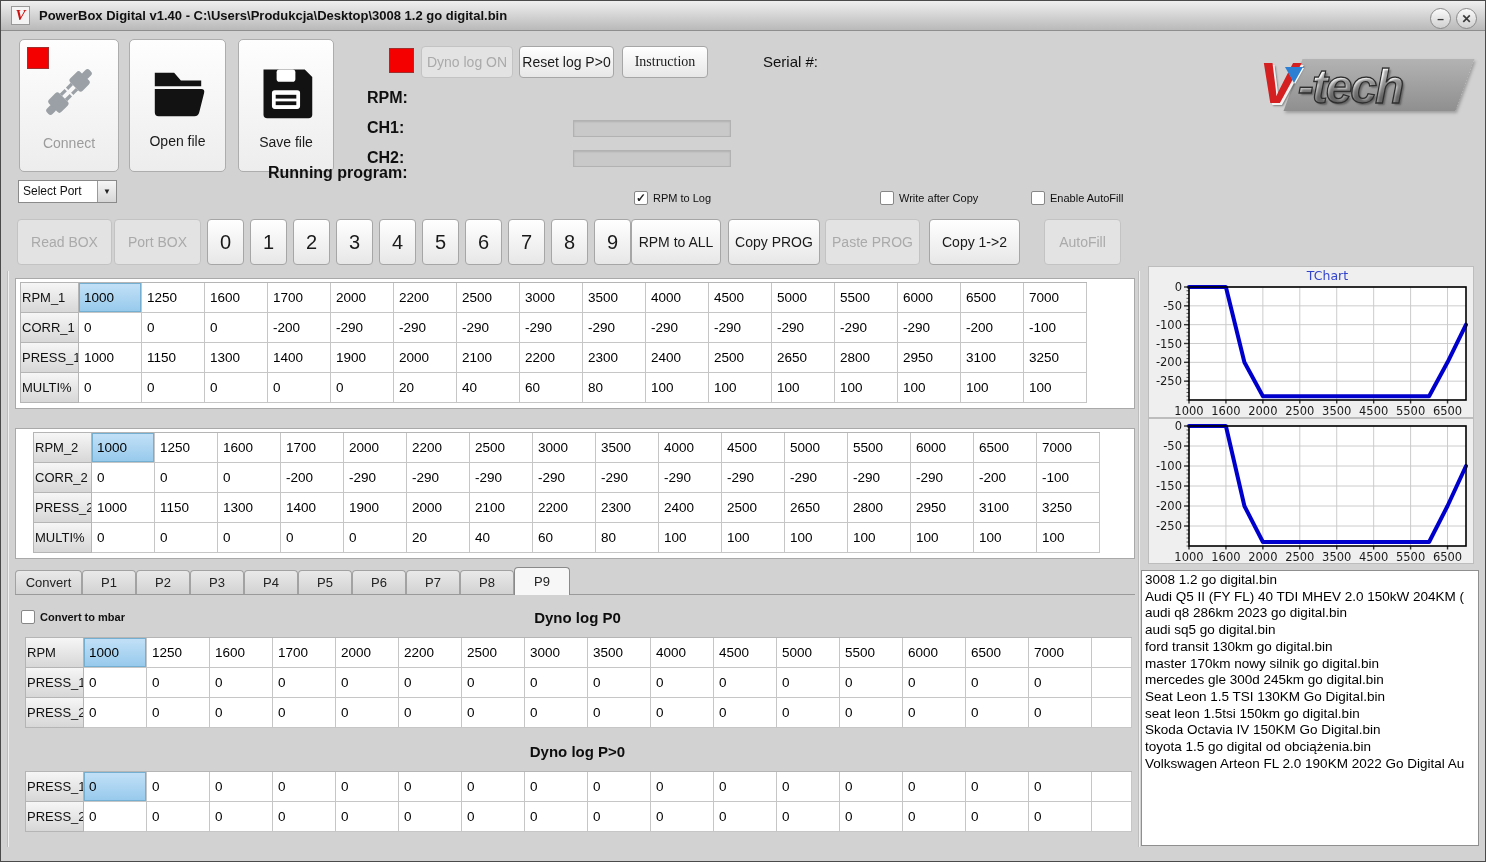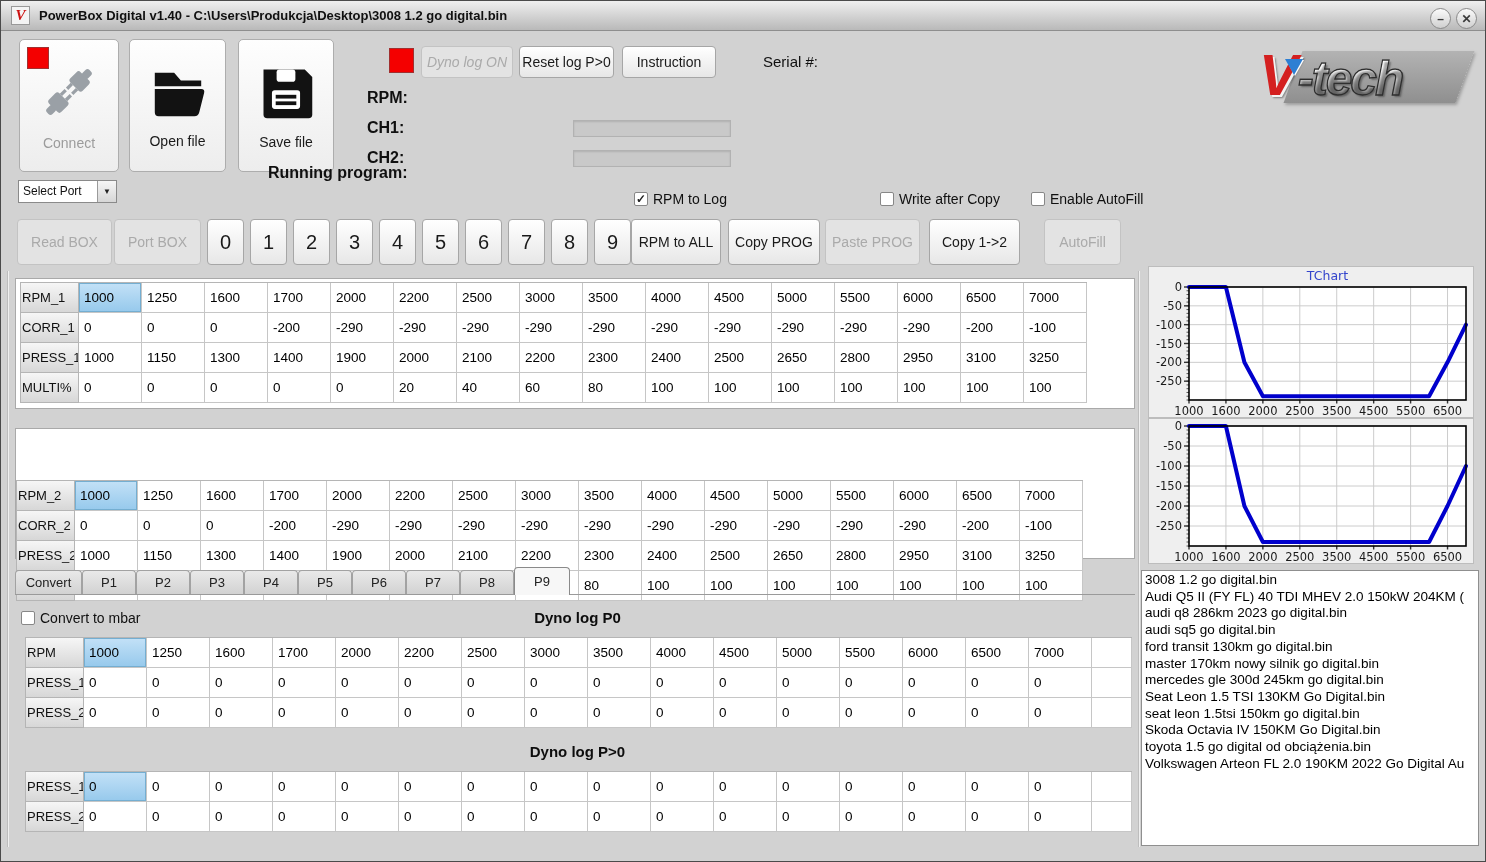--- a/index.html
+++ b/index.html
@@ -49,21 +49,21 @@
     display:flex; align-items:stretch; }
   .combo .val { flex:1; font-size:12px; color:#111; padding:3px 4px; }
   .combo .drop { width:19px; background:linear-gradient(#f6f6f6,#d6d6d6);
     border-left:1px solid #9a9a9a; display:flex; align-items:center; justify-content:center;
     font-size:8px; color:#222; }
 
   
   .cbwrap { position:absolute; display:flex; align-items:center; gap:5px; }
   .cb { width:14px; height:14px; background:#fff; border:1px solid #878787; border-radius:2px;
     font-size:12px; font-weight:bold; color:#222; line-height:12px; text-align:center; }
-  .cbwrap .cblbl { font-size:14px; color:#101010; }
+  .cbwrap .cblbl { font-size:11px; color:#101010; }
 
   
   .tpanel { position:absolute; background:#fff; border:1px solid #a9a9a9; }
   .tbl { position:absolute; border-top:1px solid #b5b5b5; border-left:1px solid #b5b5b5;
     background:#fff; }
   .trow { display:flex; }
   .th { width:58px; height:30px; line-height:29px; padding-left:1px; font-size:13px; color:#111;
     background:linear-gradient(#f6f6f6,#d7d7d7); border-right:1px solid #b5b5b5;
     border-bottom:1px solid #b5b5b5; overflow:hidden; white-space:nowrap; }
   .td { width:63px; height:30px; line-height:29px; padding-left:5px; font-size:13.5px; color:#000;
@@ -85,21 +85,21 @@
 
   .secTitle { position:absolute; text-align:center; font-size:15px; font-weight:bold; color:#0d0d0d; }
 
   
   .chartbox { position:absolute; background:#efefef; border:1px solid #bdbdbd; }
   .filelist { position:absolute; background:#fff; border:1px solid #8f8f8f; padding:1px 3px;
     overflow:hidden; }
   .fitem { font-size:13.5px; color:#000; line-height:16.7px; white-space:nowrap; }
 
   
-  .logo { position:absolute; }
+  .logo { position:absolute;margin-top:8px; }
   .logo-plate { position:absolute; left:34px; top:6px; width:172px; height:52px;
     background:linear-gradient(#b3b3b3,#8f8f8f); transform:skewX(-20deg);
     box-shadow:2px 2px 3px rgba(0,0,0,.25); }
   .logo-text { position:absolute; left:0; top:-4px; white-space:nowrap; }
   .logo-v { font:italic 900 58px "Liberation Sans",sans-serif; color:#d42020;
     text-shadow:2px 2px 0 #f4f4f4, 3px 3px 2px rgba(0,0,0,.4); }
   .logo-arrow { position:absolute; left:26px; top:14px; width:0; height:0;
     border-left:9px solid transparent; border-right:9px solid transparent;
     border-top:16px solid #2d7fd3; filter:drop-shadow(1px 1px 0 #fff); }
   .logo-tech { font:italic 800 48px "Liberation Sans",sans-serif;
@@ -163,23 +163,23 @@
           <g fill="#121212">
         <path d="M8 10 h20 l7 8 h21 v6 H8 z"></path>
         <path d="M8 27 h48 q4 0 3 4 l-5 20 q-1 4 -5 4 H12 q-4 0 -4 -4 z"></path>
       </g>
         </svg>
     </span>
     <span class="cap">Open file</span>
   </div>
 
   <div class="indicator" style="left:388px;top:47px;width:25px;height:25px;"></div>
-  <div class="btn disabled" style="left:420px;top:45px;width:92px;height:32px;font-style:italic;">Dyno log ON</div>
+  <div class="btn disabled" style="left:420px;top:45px;width:92px;height:32px;">Dyno log ON</div>
   <div class="btn" style="left:518px;top:45px;width:95px;height:32px;">Reset log P&gt;0</div>
-  <div class="btn" style="left:621px;top:45px;width:94px;height:32px;">Instruction</div>
+  <div class="btn" style="left:621px;top:45px;width:86px;height:32px;font-family:Liberation Serif, serif;">Instruction</div>
   <div class="lbl" style="left:762px;top:52px;font-size:15px;">Serial #:</div>
 
   <div class="lbl b" style="left:366px;top:88px;font-size:16px;">RPM:</div>
   <div class="lbl b" style="left:366px;top:118px;font-size:16px;">CH1:</div>
   <div class="lbl b" style="left:366px;top:148px;font-size:16px;">CH2:</div>
   <div class="hbar" style="left:572px;top:119px;width:158px;height:17px;"></div>
   <div class="hbar" style="left:572px;top:149px;width:158px;height:17px;"></div>
 
   <div class="combo" style="left:17px;top:179px;width:99px;height:23px;">
     <div class="val">Select Port</div>
@@ -283,21 +283,21 @@
           <div class="td">100</div>
           <div class="td">100</div>
           <div class="td">100</div>
           <div class="td">100</div>
           <div class="td">100</div>
           <div class="td">100</div>
         </div>
       </div>
   </div>
   <div class="tpanel" style="left:14px;top:427px;width:1120px;height:131px;">
-    <div class="tbl" style="left:0;top:3px;margin-top:48px;">
+    <div class="tbl" style="left:17px;top:3px;">
         <div class="trow">
           <div class="th">RPM_2</div>
           <div class="td sel">1000</div>
           <div class="td">1250</div>
           <div class="td">1600</div>
           <div class="td">1700</div>
           <div class="td">2000</div>
           <div class="td">2200</div>
           <div class="td">2500</div>
           <div class="td">3000</div>
@@ -376,21 +376,21 @@
       <div class="tab">P2</div>
       <div class="tab">P3</div>
       <div class="tab">P4</div>
       <div class="tab">P5</div>
       <div class="tab">P6</div>
       <div class="tab">P7</div>
       <div class="tab">P8</div>
       <div class="tab active">P9</div>
     </div>
 
-  <div class="cbwrap" style="left:20px;top:609px;">
+  <div class="cbwrap" style="left:20px;top:609px;font-weight:bold;">
     <span class="cb"></span>
     <span class="cblbl">Convert to mbar</span>
   </div>
   <div class="secTitle" style="left:24px;top:608px;width:1105px;">Dyno log  P0</div>
   <div class="tbl" style="left:24px;top:636px;">
       <div class="trow">
         <div class="th">RPM</div>
         <div class="td sel">1000</div>
         <div class="td">1250</div>
         <div class="td">1600</div>

